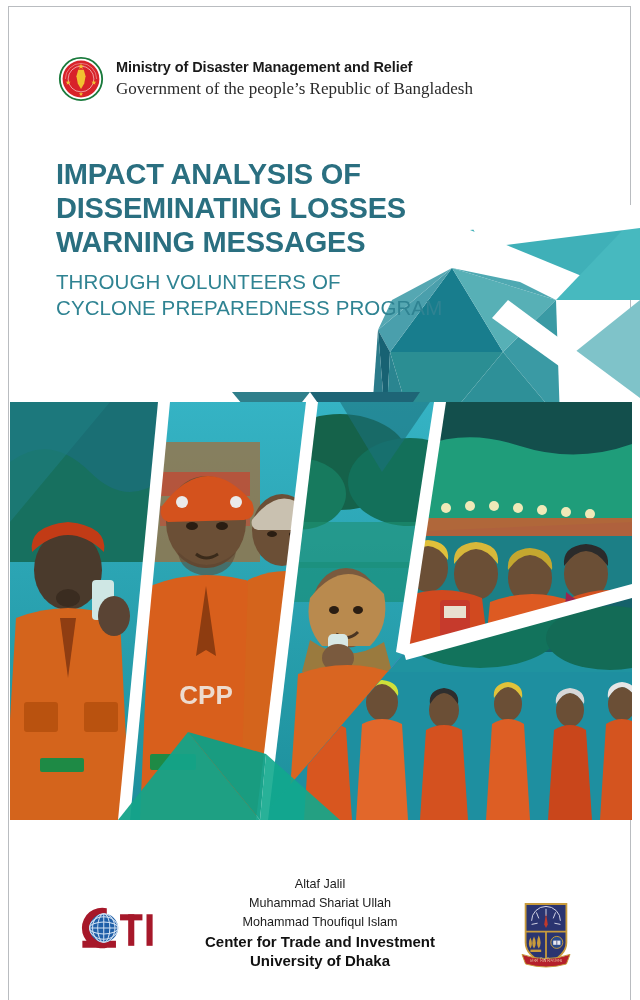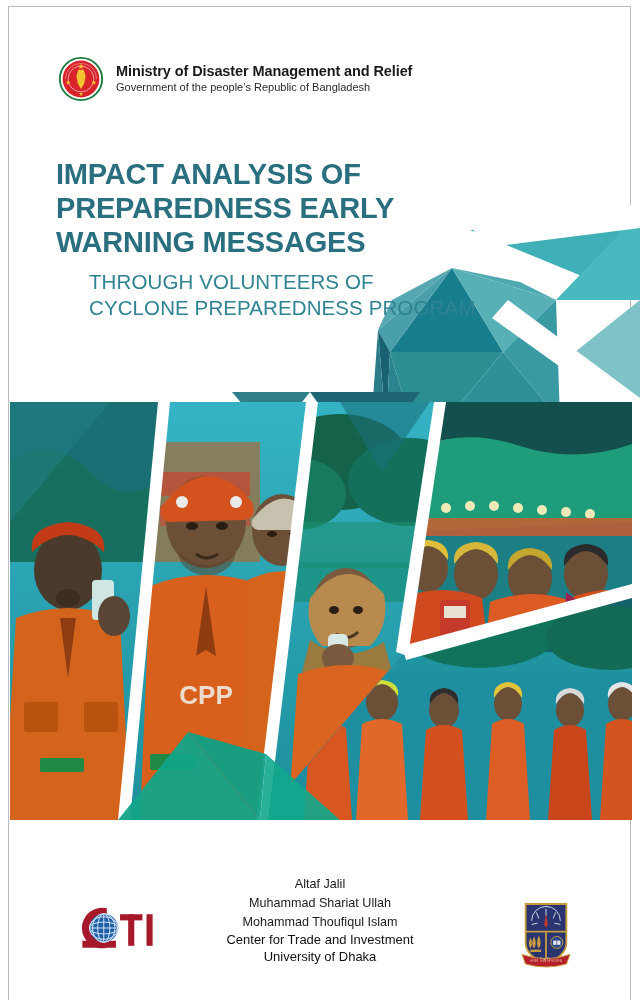--- a/index.html
+++ b/index.html
@@ -43,45 +43,45 @@
   #gov-emblem { width: 46px; height: 46px; display: block; }
   .hdr-texts { display: flex; flex-direction: column; justify-content: center; }
   #ministry-name {
     font-size: 14.5px;
     font-weight: bold;
     color: #1a1a1a;
     line-height: 1.22;
     letter-spacing: -0.1px;
   }
   #gov-line {
-    font-size: 11px;
+    font-size: 17px;
     color: #2b2b2b;
     line-height: 1.25;
     margin-top: 1px;
+    font-family: Liberation Serif, serif;
   }
 
   
   #title-block {
     position: absolute;
     left: 56px;
     top: 158px;
     width: 420px;
     z-index: 6;
   }
   .title-line {
     font-size: 29px;
     font-weight: bold;
     color: #2a6f80;
     line-height: 1.17;
     letter-spacing: -0.2px;
     white-space: nowrap;
   }
   #subtitle-block {
     margin-top: 9px;
-    margin-left: 33px;
   }
   .subtitle-line {
     font-size: 20.5px;
     font-weight: normal;
     color: #2f8392;
     line-height: 1.30;
     letter-spacing: 0.1px;
     white-space: nowrap;
   }
 
@@ -122,22 +122,22 @@
   }
   #org-block {
     position: absolute;
     left: 0;
     top: 932px;
     width: 640px;
     text-align: center;
     z-index: 5;
   }
   .org-line {
-    font-size: 13px;
-    font-weight: normal;
+    font-size: 15px;
+    font-weight: bold;
     color: #111111;
     line-height: 1.28;
   }
   #cti-logo {
     position: absolute;
     left: 66px;
     top: 900px;
     width: 104px;
     height: 56px;
     z-index: 5;
@@ -208,21 +208,21 @@
       <path d="M 16 50 A 34 34 0 0 1 84 50" fill="none" stroke="#ffffff" stroke-width="0.8"></path>
     </svg>
     <div class="hdr-texts">
       <div id="ministry-name">Ministry of Disaster Management and Relief</div>
       <div id="gov-line">Government of the people’s Republic of Bangladesh</div>
     </div>
   </div>
 
   <div id="title-block">
     <div class="title-line">IMPACT ANALYSIS OF</div>
-    <div class="title-line">PREPAREDNESS EARLY</div>
+    <div class="title-line">DISSEMINATING LOSSES</div>
     <div class="title-line">WARNING MESSAGES</div>
     <div id="subtitle-block">
       <div class="subtitle-line">THROUGH VOLUNTEERS OF</div>
       <div class="subtitle-line">CYCLONE PREPAREDNESS PROGRAM</div>
     </div>
   </div>
 
   <div id="photo-band">
     <svg viewBox="0 0 622 418" width="622" height="418" preserveAspectRatio="none">
       <defs>

